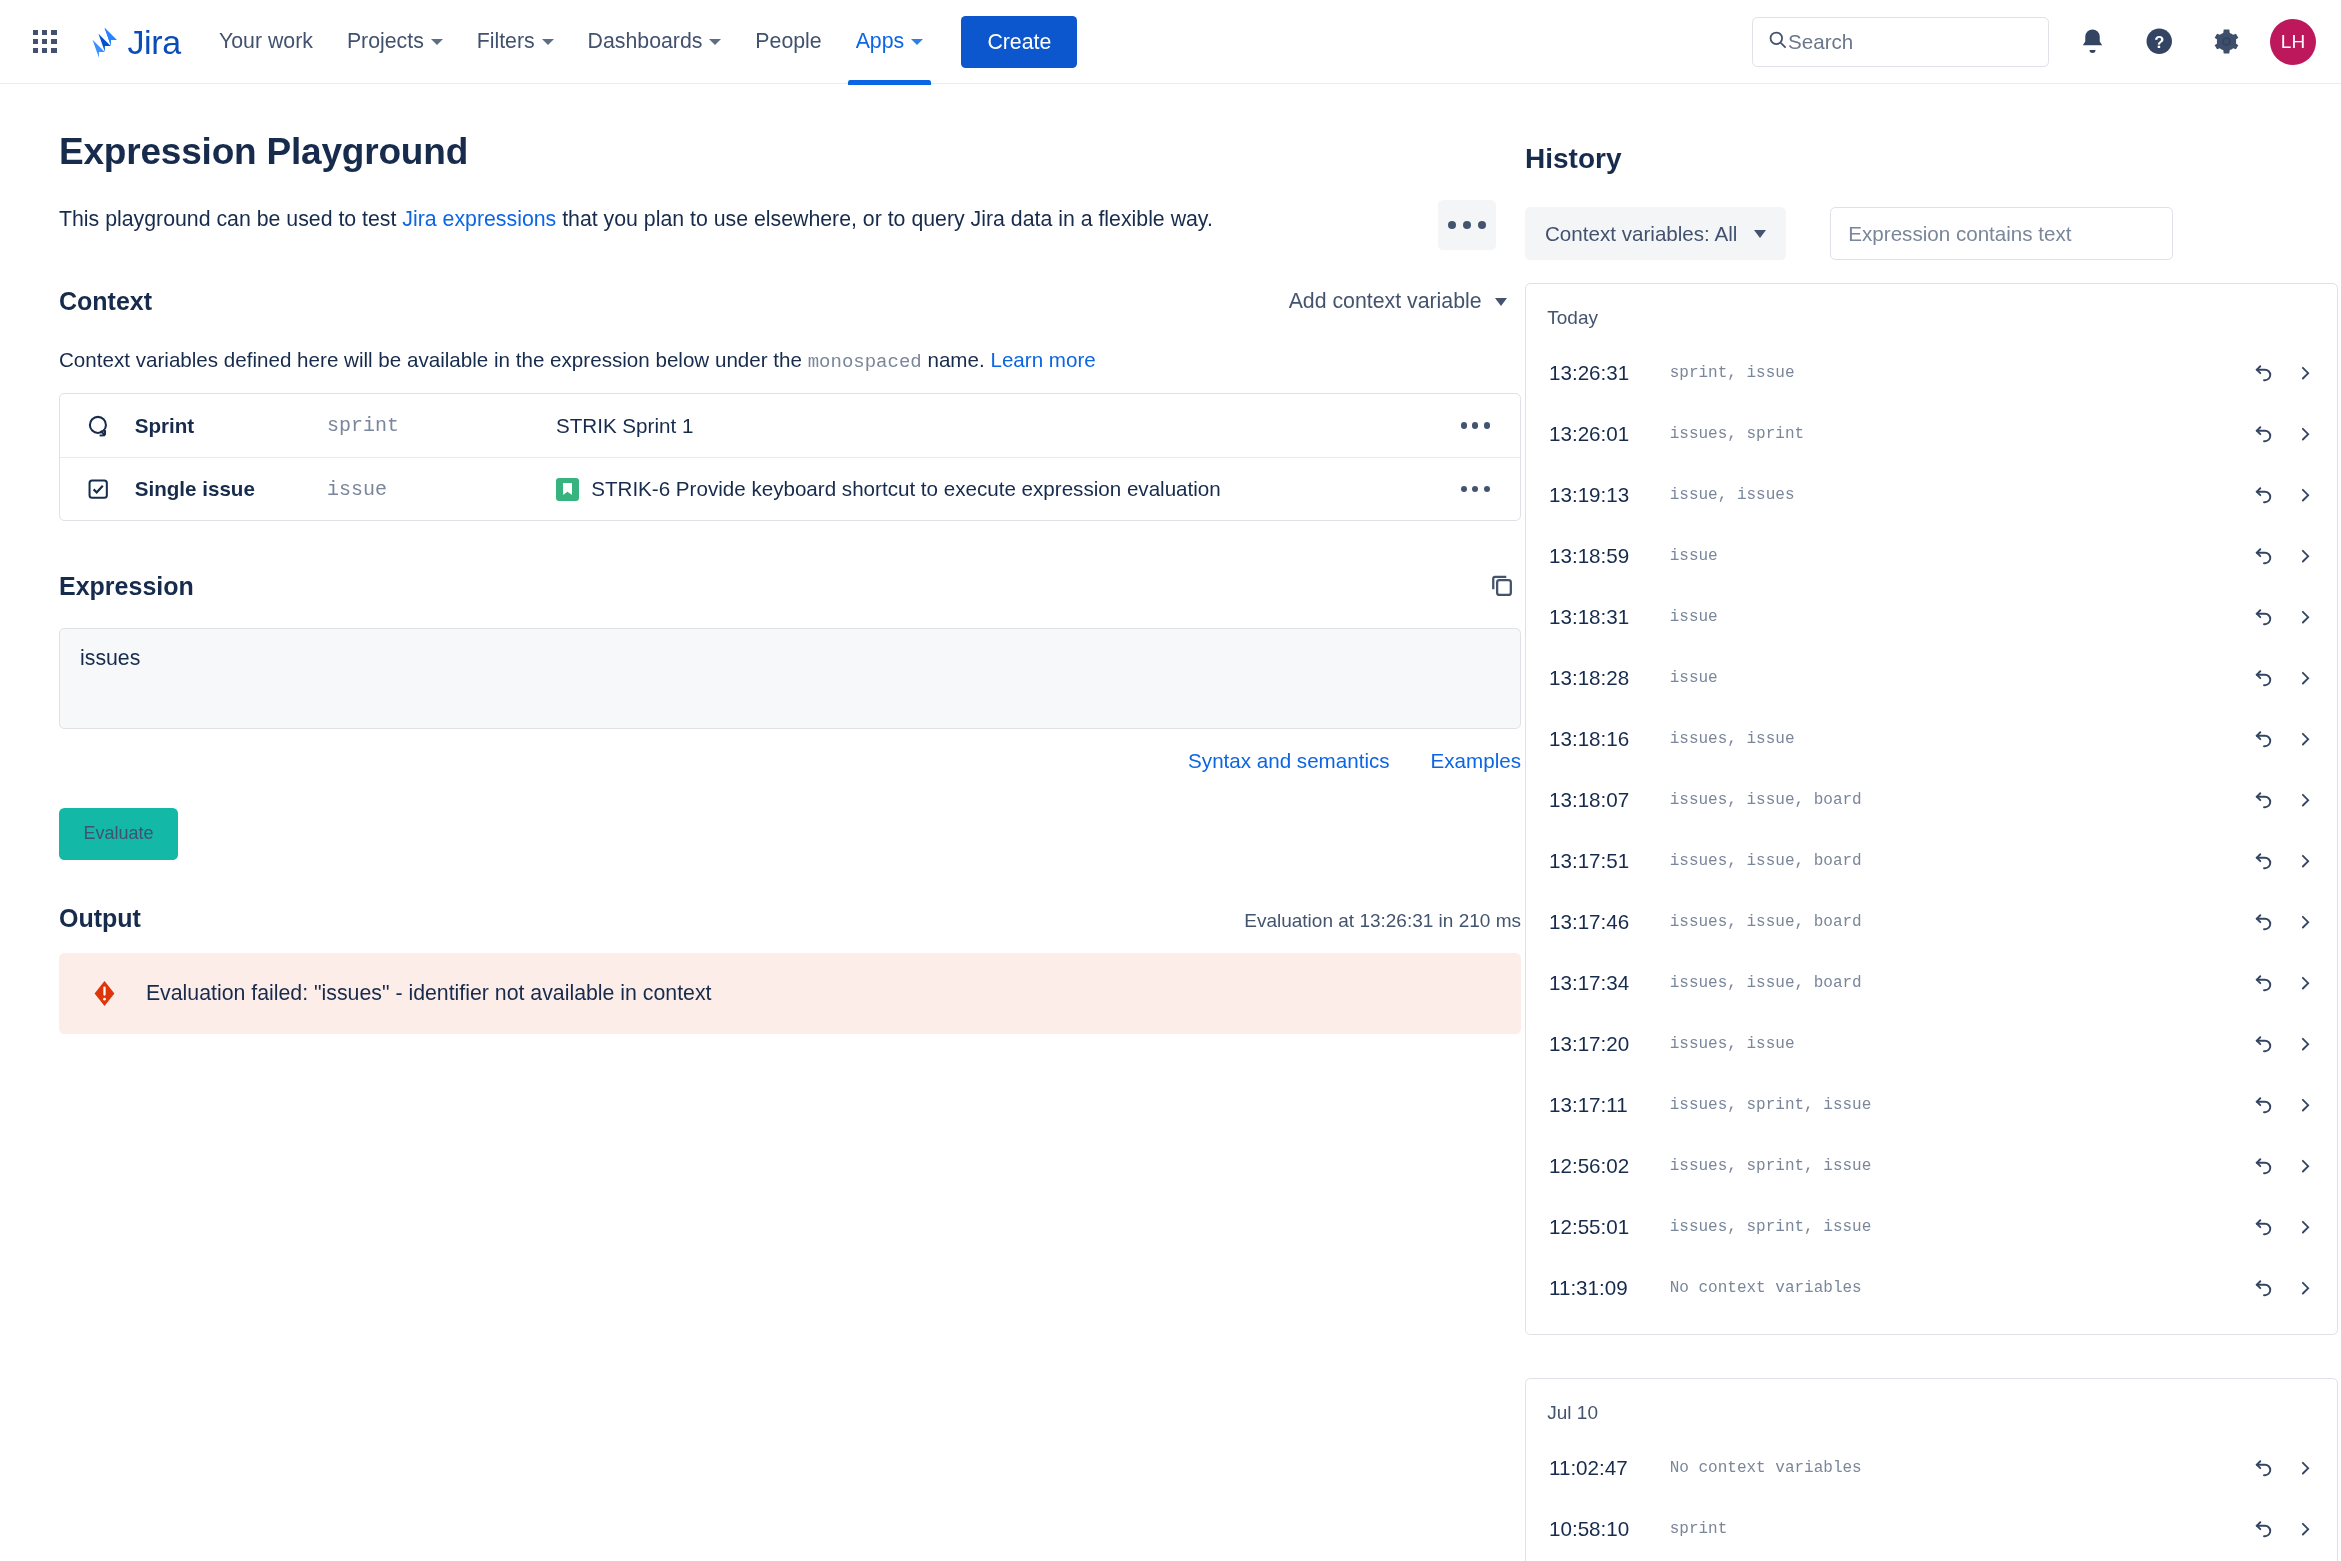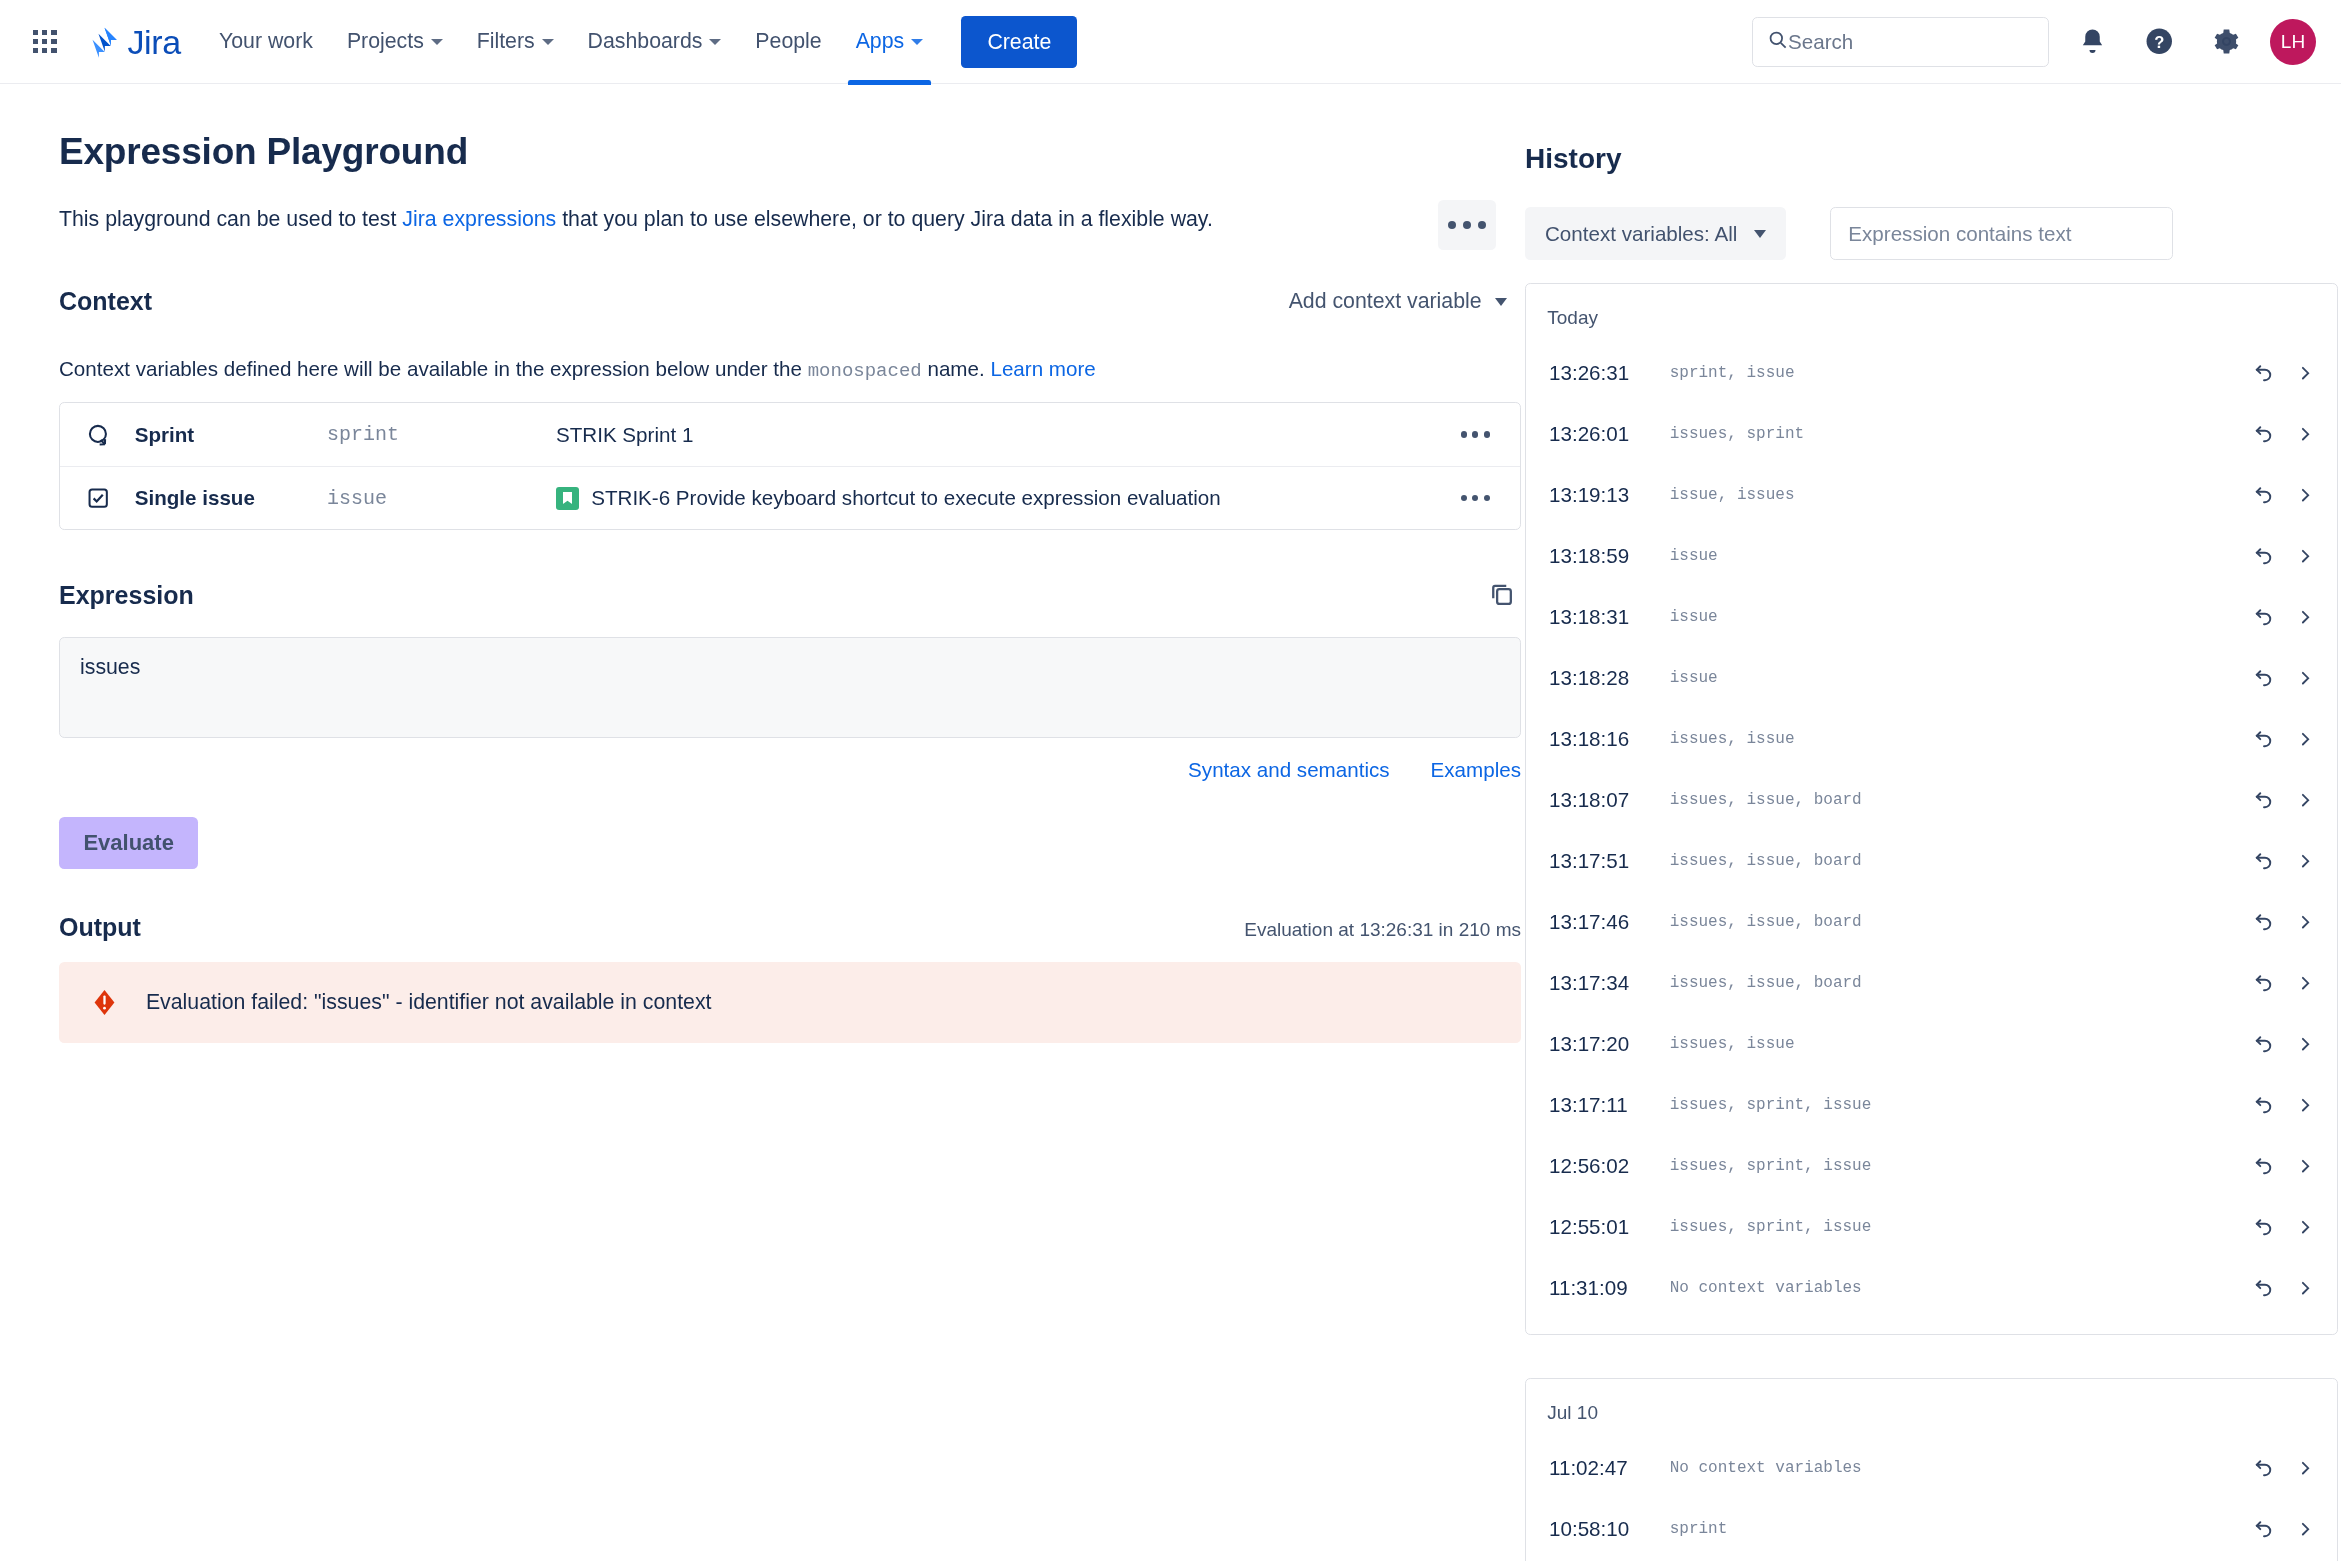--- a/index.html
+++ b/index.html
@@ -173,21 +173,21 @@
     border-radius: 4.6px;
   }
   .chev-dn {
     width: 0; height: 0;
     border-left: 6.9px solid transparent;
     border-right: 6.9px solid transparent;
     border-top: 8.4px solid #44546F;
   }
 
   .ctx-note {
-    margin-top: 35px;
+    margin-top: 26px;
     font-size: 20.6px;
     color: #172B4D;
   }
   .mono { font-family: "Liberation Mono", monospace; color: #7A869A; font-size: 19px;}
 
   .ctx-table {
     margin-top: 20px;
     width: 1462px;
     border: 1.5px solid #DFE1E6;
     border-radius: 5.3px;
@@ -237,30 +237,29 @@
   }
   .expr-links {
     width: 1462px;
     display: flex; justify-content: flex-end; gap: 41px;
     margin-top: 20px;
     font-size: 20.6px;
   }
 
   .eval-btn {
     margin-top: 35px;
-    background: #c4b5fd;
+    background: #14b8a6;
     border: none;
     border-radius: 5.3px;
-    font-size: 22px;
+    font-size: 18px;
     color: #42526E;
     padding: 0 24.4px;
     height: 52px;
     cursor: pointer;
     font-family: "Liberation Sans", sans-serif;
-    font-weight: bold;
   }
 
   .out-head {
     display:flex; align-items:baseline; justify-content: space-between;
     margin-top: 44px;
     width: 1462px;
   }
   .eval-meta { font-size: 19px; color: #44546F; }
 
   .error-box {

